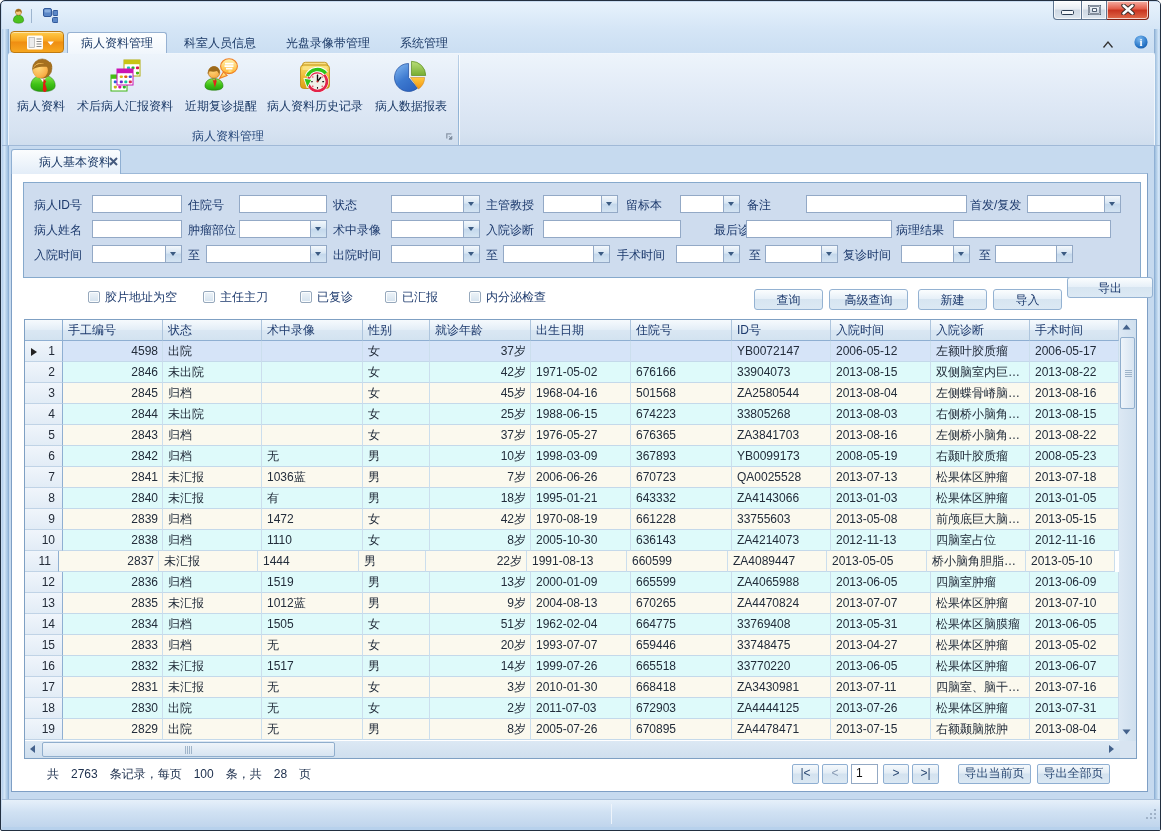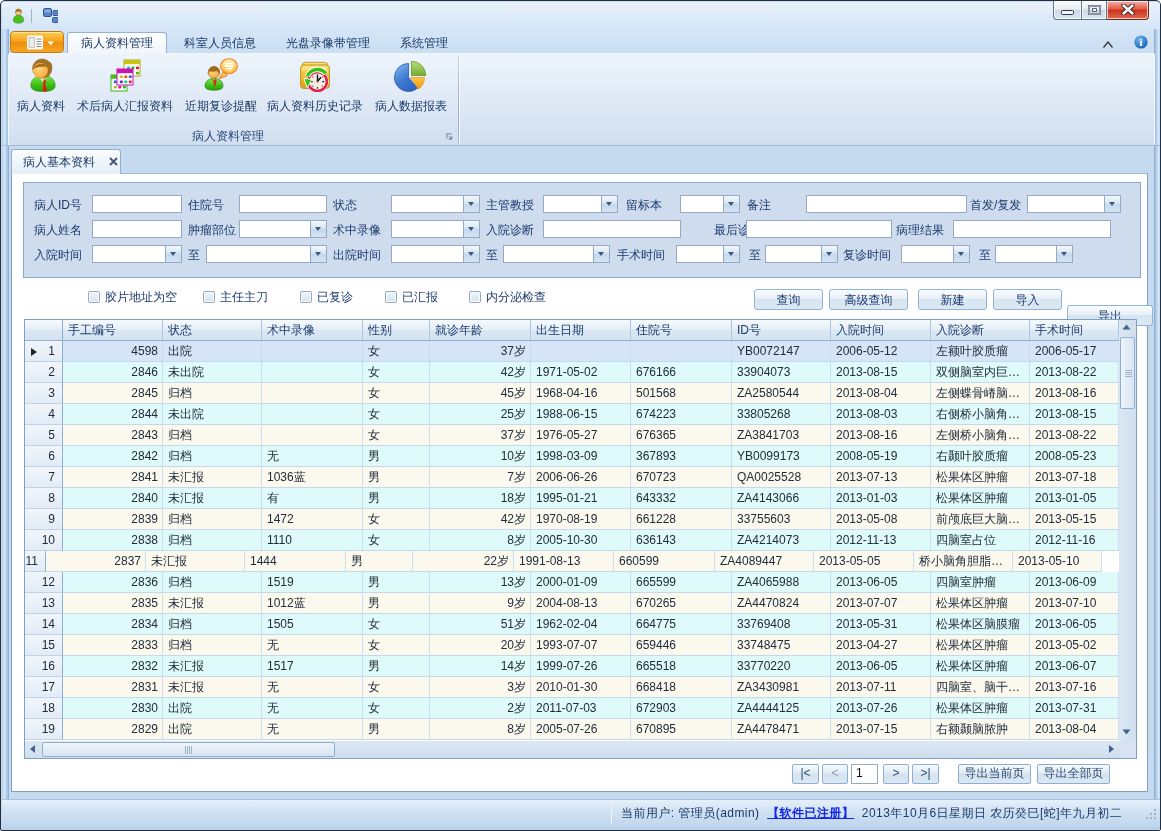--- a/index.html
+++ b/index.html
@@ -29,21 +29,21 @@
 .ricon{position:absolute;top:57px}
 .rlabel{position:absolute;top:97px;width:160px;text-align:center;color:#1c3a67}
 #rgroup{position:absolute;left:2px;top:127px;width:450px;text-align:center;color:#27497c}
 #rsep{position:absolute;left:457px;top:54px;width:1px;height:90px;background:linear-gradient(#bdd2e8,#8fb2d4 60%,#9dbbd9)}
 #rsep2{position:absolute;left:458px;top:54px;width:1px;height:90px;background:rgba(255,255,255,.75)}
 #launcher{position:absolute;left:445px;top:132px;line-height:0}
 #chev{position:absolute;left:1101px;top:37px}
 #infob{position:absolute;left:1133px;top:34px}
 
 #docarea{position:absolute;left:8px;top:146px;width:1145px;height:652px;background:#c6daef}
-#doctab{position:absolute;left:10px;top:148px;width:110px;height:25px;background:linear-gradient(#fbfdfe,#e3edf8);border:1px solid #8fafd2;border-bottom:none;border-radius:3px 3px 0 0;line-height:24px;padding-left:11px;color:#1c3a67}
+#doctab{position:absolute;left:10px;top:148px;width:110px;height:25px;background:linear-gradient(#fbfdfe,#e3edf8);border:1px solid #8fafd2;border-bottom:none;border-radius:3px 3px 0 0;line-height:24px;padding-left:27px;color:#1c3a67}
 #tabx{position:absolute;left:97px;top:7px;line-height:0}
 #panel{position:absolute;left:10px;top:172px;width:1137px;height:619px;background:#fff;border:1px solid #7e9fc5;border-top:1px solid #9db9d8}
 
 #fbox{position:absolute;left:22px;top:181px;width:1118px;height:96px;background:#cedcee;border:1px solid #86a9cc}
 .lbl{position:absolute;height:14px;line-height:14px;color:#1d3a6d;white-space:nowrap}
 .inp{position:absolute;height:18px;background:#fff;border:1px solid #93a9c6}
 .cmb .da{position:absolute;right:0;top:0;width:16px;height:16px;background:linear-gradient(#f3f8fc,#d8e6f3 45%,#c4d8ec 50%,#d4e4f2);border-left:1px solid #93a9c6}
 .cmb .da::after{content:"";position:absolute;left:4px;top:6px;border:3.5px solid transparent;border-top:4.5px solid #3a5a82;border-bottom:none}
 
 .cbw{position:absolute;height:14px}
@@ -359,21 +359,21 @@
     </div>
 <div class="cbw" style="left:87px;top:288px"><span class="cbx"></span><span class="cbl">胶片地址为空</span></div>
     <div class="cbw" style="left:202px;top:288px"><span class="cbx"></span><span class="cbl">主任主刀</span></div>
     <div class="cbw" style="left:299px;top:288px"><span class="cbx"></span><span class="cbl">已复诊</span></div>
     <div class="cbw" style="left:384px;top:288px"><span class="cbx"></span><span class="cbl">已汇报</span></div>
     <div class="cbw" style="left:468px;top:288px"><span class="cbx"></span><span class="cbl">内分泌检查</span></div>
 <div class="btn" style="left:753px;top:288px;width:69px">查询</div>
     <div class="btn" style="left:828px;top:288px;width:79px">高级查询</div>
     <div class="btn" style="left:917px;top:288px;width:69px">新建</div>
     <div class="btn" style="left:992px;top:288px;width:69px">导入</div>
-    <div class="btn" style="left:1066px;top:304px;width:86px">导出</div>
+    <div class="btn" style="left:1066px;top:276px;width:86px">导出</div>
 
 <div id="grid">
 <div class="ghr">
         <div class="hc" style="width:38px"></div>
         <div class="hc" style="width:100px">手工编号</div>
         <div class="hc" style="width:99px">状态</div>
         <div class="hc" style="width:101px">术中录像</div>
         <div class="hc" style="width:67px">性别</div>
         <div class="hc" style="width:101px">就诊年龄</div>
         <div class="hc" style="width:100px">出生日期</div>
@@ -517,21 +517,21 @@
         <div class="dc al" style="width:67px">女</div>
         <div class="dc ar" style="width:101px">8岁</div>
         <div class="dc al" style="width:100px">2005-10-30</div>
         <div class="dc al" style="width:101px">636143</div>
         <div class="dc al" style="width:99px">ZA4214073</div>
         <div class="dc al" style="width:100px">2012-11-13</div>
         <div class="dc al" style="width:99px">四脑室占位</div>
         <div class="dc al" style="width:89px">2012-11-16</div>
       </div>
 <div class="gr cr">
-        <div class="rc" style="width:21px"><span class="rn">11</span></div>
+        <div class="rc" style="width:34px"><span class="rn">11</span></div>
         <div class="dc ar" style="width:100px">2837</div>
         <div class="dc al" style="width:99px">未汇报</div>
         <div class="dc al" style="width:101px">1444</div>
         <div class="dc al" style="width:67px">男</div>
         <div class="dc ar" style="width:101px">22岁</div>
         <div class="dc al" style="width:100px">1991-08-13</div>
         <div class="dc al" style="width:101px">660599</div>
         <div class="dc al" style="width:99px">ZA4089447</div>
         <div class="dc al" style="width:100px">2013-05-05</div>
         <div class="dc al" style="width:99px">桥小脑角胆脂…</div>
@@ -677,31 +677,31 @@
             <i></i>
             <i></i>
           </span>
         </div>
 <div class="ar" style="position:absolute;right:0;top:0;width:17px;height:17px"><svg width="16" height="16">
             <path d="M11 8l-5-4v8z" fill="#44628c"></path>
           </svg></div>
 </div>
 </div>
 
+<div id="pgtext">共　2763　条记录，每页　100　条，共　28　页</div>
 <div class="pbtn" style="left:791px;width:27px">|&lt;</div>
 <div class="pbtn" style="left:821px;width:26px;color:#8a9cb5">&lt;</div>
 <div id="pgnum">1</div>
 <div class="pbtn" style="left:882px;width:26px">&gt;</div>
 <div class="pbtn" style="left:911px;width:27px">&gt;|</div>
 <div class="pbtn" style="left:957px;width:73px">导出当前页</div>
 <div class="pbtn" style="left:1036px;width:73px">导出全部页</div>
 
 <div id="status">
 <div style="position:absolute;left:609px;top:4px;width:1px;height:20px;background:#a9bed6;border-right:1px solid #eef4fb"></div>
-<div id="stright">当前用户: 管理员(admin)&nbsp;&nbsp;<span style="color:#1226e8;text-decoration:underline;font-weight:bold">【软件已注册】</span>&nbsp;&nbsp;2013年10月6日星期日 农历癸巳[蛇]年九月初二</div>
 <div id="grip"><svg width="12" height="12">
           <g fill="#9fb2c8">
             <rect x="8" y="0" width="2" height="2"></rect>
             <rect x="8" y="4" width="2" height="2"></rect>
             <rect x="8" y="8" width="2" height="2"></rect>
             <rect x="4" y="4" width="2" height="2"></rect>
             <rect x="4" y="8" width="2" height="2"></rect>
             <rect x="0" y="8" width="2" height="2"></rect>
           </g>
         </svg></div>

